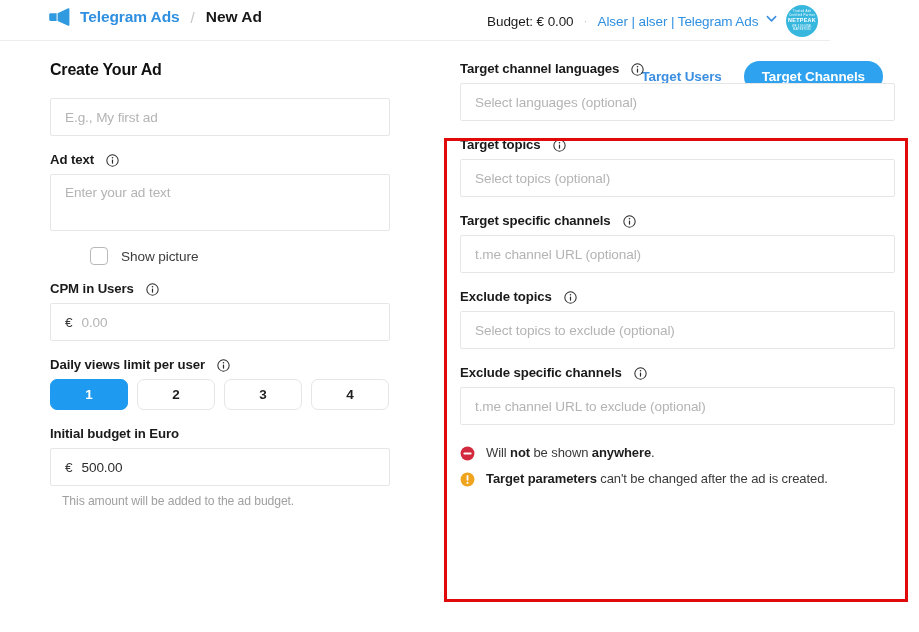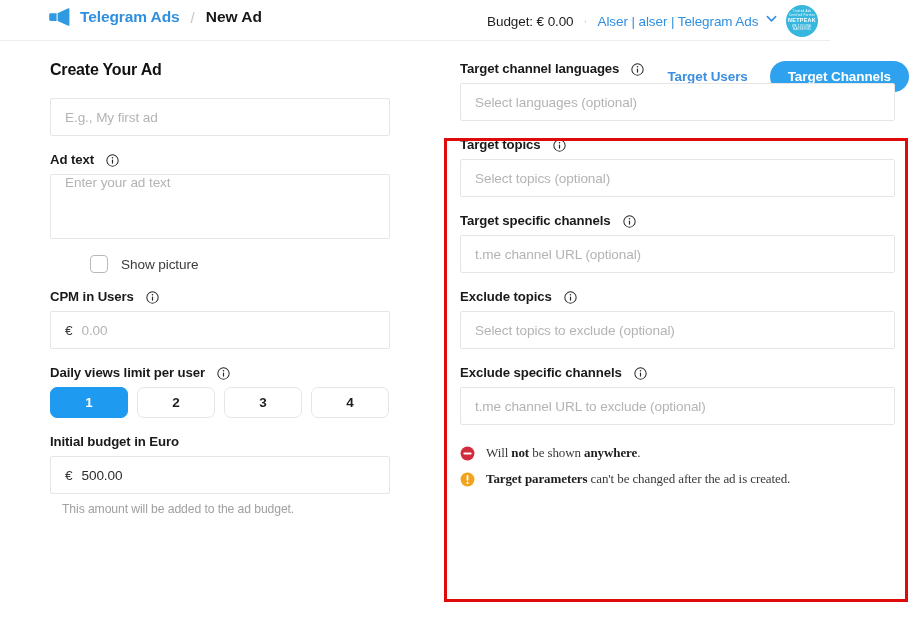--- a/index.html
+++ b/index.html
@@ -57,21 +57,21 @@
   .col-left { position: absolute; left: 50px; top: 20px; width: 340px; }
   .col-right { position: absolute; left: 460px; top: 20px; width: 435px; }
 
   h1.section-title {
     font-size: 16px; font-weight: bold; color: #111111;
     letter-spacing: -0.2px; margin-bottom: 19px;
   }
 
   
   .tabs {
-    position: absolute; right: 10px; top: 20px;
+    position: absolute; right: 36px; top: 20px;
     display: flex; align-items: center; gap: 14px;
   }
   .tab {
     font-size: 13.5px; font-weight: bold; color: #3b8ee0;
     padding: 7px 8px; border-radius: 16px; cursor: pointer;
     letter-spacing: -0.1px;
   }
   .tab.active { background: #2ea2ef; color: #ffffff; padding: 8px 18px; }
 
   
@@ -84,21 +84,21 @@
   .info-icon { display: inline-block; width: 13px; height: 13px; position: relative; top: 1px; }
   .inp {
     width: 100%; height: 38px;
     border: 1px solid #e6e6e6; border-radius: 2px;
     background: #ffffff; padding: 0 14px;
     font-family: "Liberation Sans", sans-serif;
     font-size: 13.6px; color: #2a2a2a;
     display: flex; align-items: center;
     letter-spacing: -0.1px;
   }
-  .inp.textarea { height: 65px; align-items: flex-start; }
+  .inp.textarea { height: 57px; align-items: flex-start; padding-top: 10px; }
   .inp .ph { color: #b4b4b4; }
   .inp .euro { color: #3a3a3a; margin-right: 9px; }
   .inp .amt { color: #b4b4b4; }
   .inp .amt.filled { color: #2d2d2d; }
 
   .checkrow { display: flex; align-items: center; gap: 13px; margin: 14px 0 16px 12px; padding-left: 28px; }
   .checkbox {
     width: 18px; height: 18px; border: 1.6px solid #b9b9b9;
     border-radius: 4px; background: #fff;
   }
@@ -110,21 +110,21 @@
     display: flex; align-items: center; justify-content: center;
     font-size: 13.5px; font-weight: bold; color: #1f1f1f; background: #fff;
     cursor: pointer;
   }
   .seg-btn.on { background: #1e9bf0; border-color: #1e9bf0; color: #ffffff; }
 
   .helper { font-size: 12.2px; color: #a0a0a0; margin-top: 8px; margin-left: 12px; letter-spacing: -0.1px; }
 
   
   .notes { margin-top: 20px; }
-  .note { display: flex; align-items: center; gap: 11px; margin-bottom: 10px; font-family: Liberation Serif, serif; }
+  .note { display: flex; align-items: center; gap: 11px; margin-bottom: 10px; }
   .note-ico { width: 15px; height: 15px; flex: 0 0 auto; margin-top: 1px; }
   .note-txt { font-size: 13px; color: #3a3a3a; letter-spacing: -0.1px; line-height: 1.25; }
   .note-txt b { font-weight: bold; color: #1d1d1d; }
 
   
   .annot {
     position: absolute; left: 444px; top: 97px;
     width: 464px; height: 464px;
     border: 3px solid #e00a0a;
     pointer-events: none;

